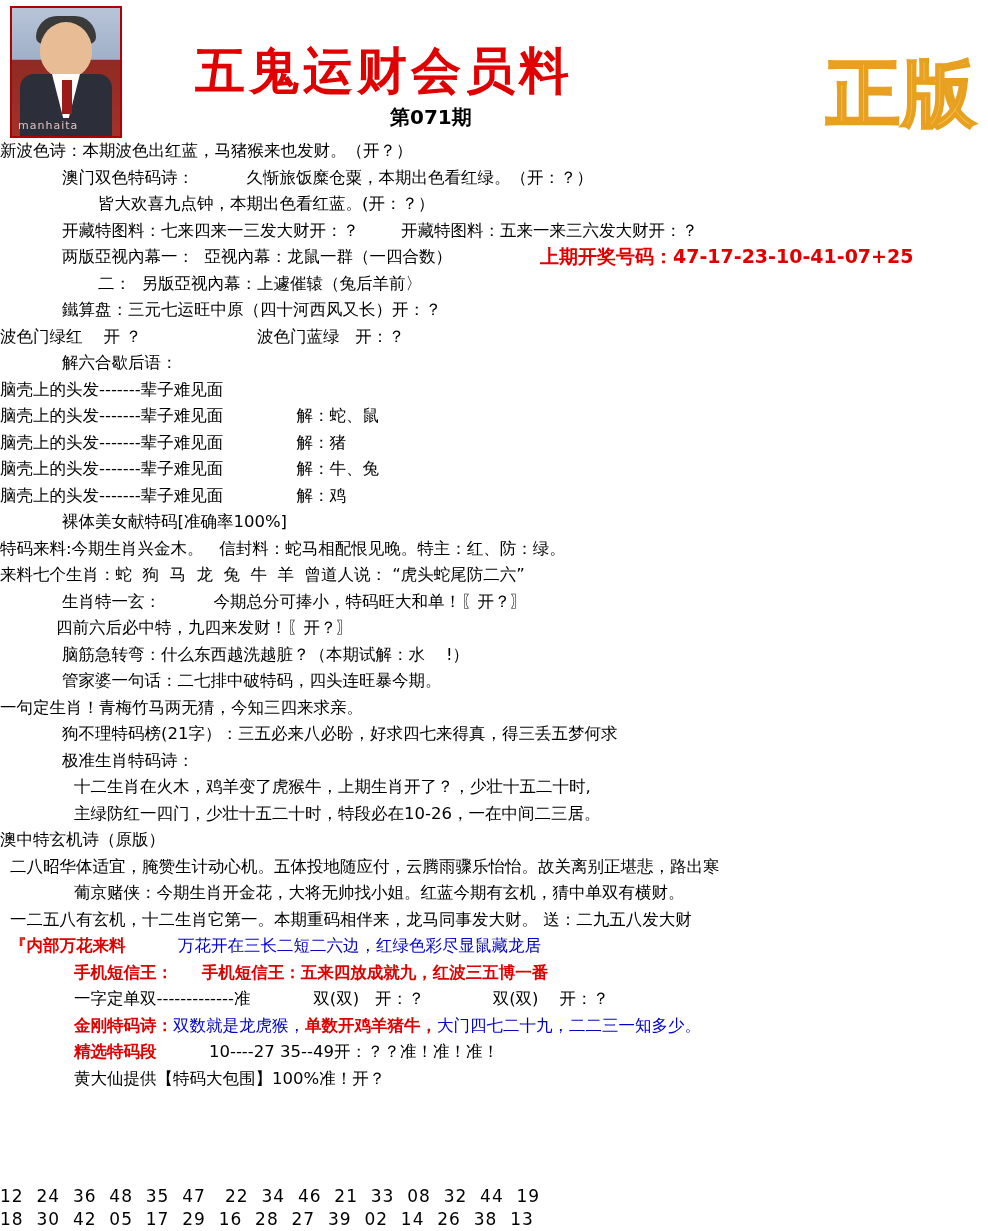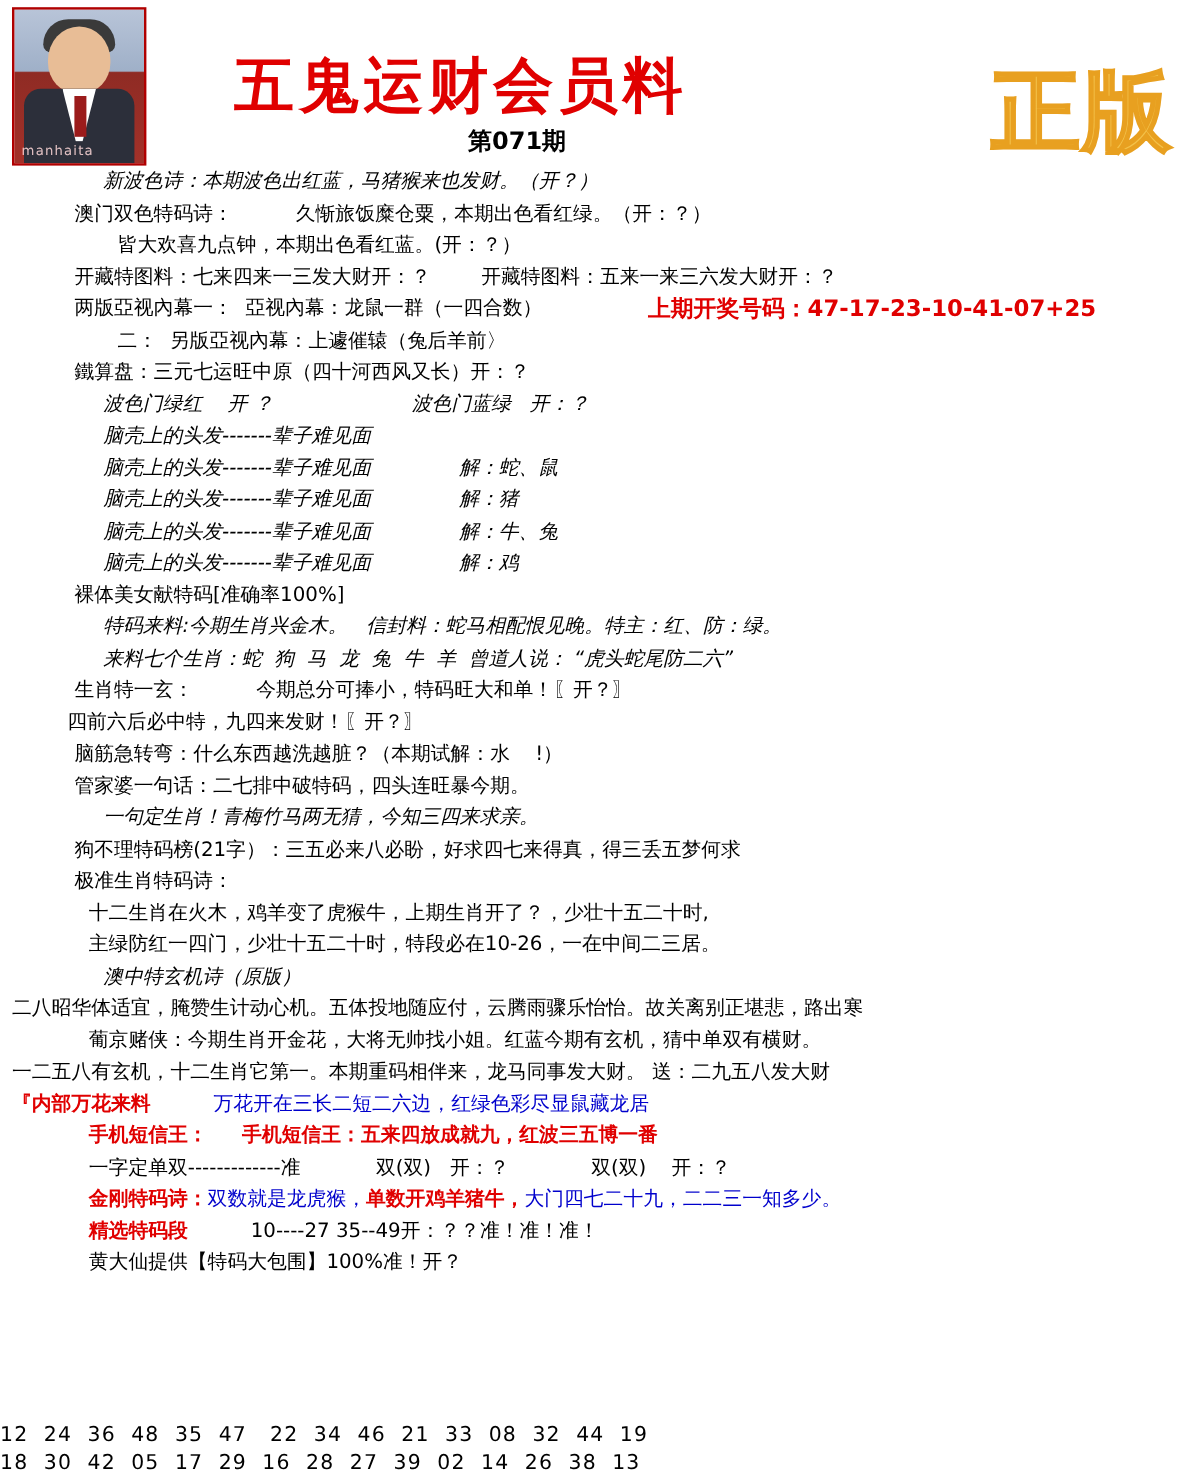--- a/index.html
+++ b/index.html
@@ -65,21 +65,21 @@
 
   
   .body-text{
     position:absolute;left:0;top:138px;width:988px;
     font-size:16.5px;
     line-height:26.5px;
   }
   .ln{white-space:pre;overflow:hidden;height:26.5px;}
   .ind1{padding-left:74px;}
   .ind2{padding-left:62px;}
-  .ind3{padding-left:86px;font-style:italic;}
+  .ind3{}
   .ind4{padding-left:98px;}
   .ind0{padding-left:0px;margin-left:10px;}
   .ind6{padding-left:56px;}
 
   .prize{
     position:absolute;left:540px;top:244px;
     font-size:19px;font-weight:bold;color:#e00000;white-space:nowrap;
   }
 
   .bottom-nums{
@@ -112,20 +112,21 @@
 
   <div class="body-text" id="body-text">
       <div class="ln ind3">新波色诗：本期波色出红蓝，马猪猴来也发财。（开？）</div>
       <div class="ln ind2">澳门双色特码诗：          久惭旅饭糜仓粟，本期出色看红绿。（开：？）</div>
       <div class="ln ind4">皆大欢喜九点钟，本期出色看红蓝。(开：？）</div>
       <div class="ln ind2">开藏特图料：七来四来一三发大财开：？        开藏特图料：五来一来三六发大财开：？</div>
       <div class="ln ind2">两版亞视內幕一：  亞视內幕：龙鼠一群（一四合数）</div>
       <div class="ln ind4">二：  另版亞视內幕：上遽催辕（兔后羊前〉</div>
       <div class="ln ind2">鐵算盘：三元七运旺中原（四十河西风又长）开：？</div>
       <div class="ln ind3">波色门绿红    开 ？                      波色门蓝绿   开：？</div>
+      <div class="ln ind2">解六合歇后语：</div>
       <div class="ln ind3">脑壳上的头发-------辈子难见面</div>
       <div class="ln ind3">脑壳上的头发-------辈子难见面              解：蛇、鼠</div>
       <div class="ln ind3">脑壳上的头发-------辈子难见面              解：猪</div>
       <div class="ln ind3">脑壳上的头发-------辈子难见面              解：牛、兔</div>
       <div class="ln ind3">脑壳上的头发-------辈子难见面              解：鸡</div>
       <div class="ln ind2">裸体美女献特码[准确率100%]</div>
       <div class="ln ind3">特码来料:今期生肖兴金木。   信封料：蛇马相配恨见晚。特主：红、防：绿。</div>
       <div class="ln ind3">来料七个生肖：蛇  狗  马  龙  兔  牛  羊  曾道人说： “虎头蛇尾防二六”</div>
       <div class="ln ind2">生肖特一玄：          今期总分可捧小，特码旺大和单！〖开？〗</div>
       <div class="ln ind6">四前六后必中特，九四来发财！〖开？〗</div>

